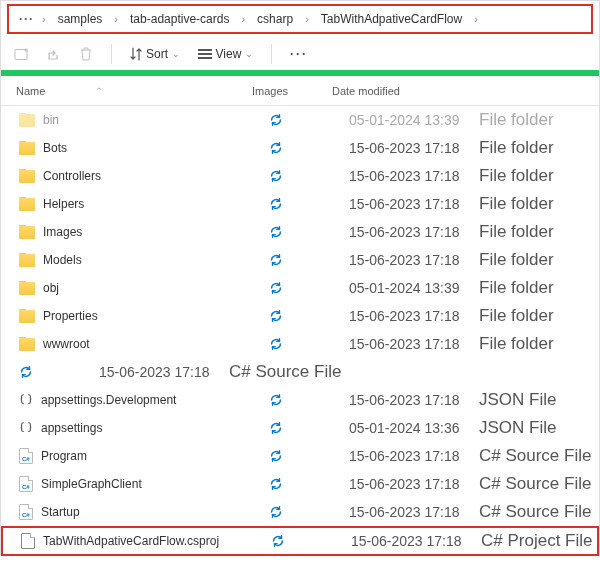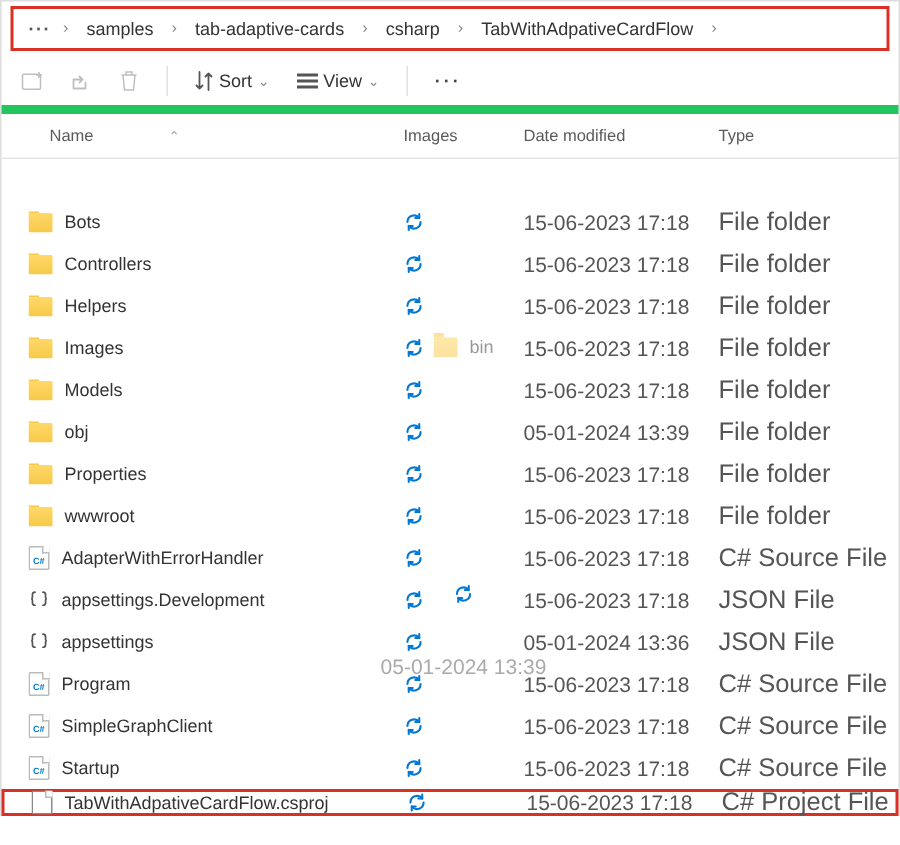--- a/index.html
+++ b/index.html
@@ -10,30 +10,30 @@
   .crumb { padding: 2px 8px; cursor: pointer; white-space: nowrap; }
   .chev { color: #888; font-size: 11px; padding: 0 2px; }
   .ellipsis { padding: 0 4px; cursor: pointer; color: #555; font-weight: bold; letter-spacing: 1px; }
   .toolbar { display: flex; align-items: center; height: 38px; padding: 0 8px; border-bottom: 6px solid #22c55e; gap: 6px; margin-top: 4px; }
   .tb-btn { width: 26px; height: 26px; display: flex; align-items: center; justify-content: center; cursor: pointer; color: #0078d4; }
   .tb-btn.disabled { color: #bfbfbf; }
   .tb-sep { width: 1px; height: 20px; background: #e0e0e0; margin: 0 6px; }
   .tb-text { display: flex; align-items: center; gap: 4px; cursor: pointer; padding: 0 6px; color: #333; }
   .tb-text .caret { font-size: 9px; color: #888; }
   .more { letter-spacing: 2px; font-weight: bold; color: #444; cursor: pointer; padding: 0 6px; }
-  .header-row { display: flex; align-items: center; height: 30px; border-bottom: 1px solid #e5e5e5; padding-left: 18px; color: #5a5a5a; font-size: 11px; }
+  .header-row { display: flex; align-items: center; height: 30px; border-bottom: 1px solid #e5e5e5; padding-left: 1px; color: #5a5a5a; font-size: 11px; }
   .col-name { flex: 0 0 250px; display: flex; align-items: center; gap: 50px; padding-left: 14px;}
   .col-status { flex: 0 0 80px; }
   .col-date { flex: 0 0 130px; }
   .col-type { flex: 1; }
   .sort-caret { color: #aaa; font-size: 9px; }
   .rows { }
   .row { display: flex; align-items: center; height: 28px; padding-left: 18px; }
-  .row.dim { color: #999; flex-direction: column; }
-  .row.highlight { border: 2px solid #d93025; height: 18px; align-items: center; }
+  .row.dim { color: #999; }
+  .row.highlight { border: 2px solid #d93025; height: 30px; align-items: center; }
   .cell-name { flex: 0 0 250px; display: flex; align-items: center; gap: 8px; overflow: hidden; white-space: nowrap; }
   .cell-status { flex: 0 0 80px; display:flex; align-items:center; }
   .cell-date { flex: 0 0 130px; color: #555; font-size: 14px; }
   .row.dim .cell-date { color: #aaa; }
   .cell-type { flex: 1; color: #555; font-size: 17px; }
   .row.dim .cell-type { color: #aaa; }
   .folder-icon { width: 16px; height: 13px; background: linear-gradient(#ffd869, #f7c948); border-radius: 1px; position: relative; }
   .folder-icon::before { content: ""; position: absolute; top: -3px; left: 0; width: 7px; height: 3px; background: #f7c948; border-radius: 1px 1px 0 0; }
   .folder-icon.dim { background: linear-gradient(#ffe9a8,#fbe2a0); }
   .folder-icon.dim::before { background:#fbe2a0;}
@@ -104,21 +104,20 @@
     <div class="more">···</div>
   </div>
 
   <div class="header-row">
     <div class="col-name">
       <span>Name</span>
       <span class="sort-caret">⌃</span>
     </div>
     <div class="col-status"><span>Images</span></div>
     <div class="col-date"><span>Date modified</span></div>
-    <div class="col-type"><span>Type</span></div>
   </div>
 
   <div class="rows" id="rows">
       <div class="row dim">
         <div class="cell-name">
           <div class="folder-icon dim"></div>
           <span>bin</span>
         </div>
         <div class="cell-status">
           <div>
@@ -251,124 +250,117 @@
         <div class="cell-status">
           <div>
             <svg class="sync-icon" viewBox="0 0 16 16">
               <path d="M3 8 a5 5 0 0 1 9 -3 M13 8 a5 5 0 0 1 -9 3" fill="none" stroke="currentColor" stroke-width="1.6" stroke-linecap="round"></path>
               <path d="M12 2 v3 h-3 M4 14 v-3 h3" fill="none" stroke="currentColor" stroke-width="1.6" stroke-linecap="round" stroke-linejoin="round"></path>
             </svg>
           </div>
         </div>
         <div class="cell-date">15-06-2023 17:18</div>
         <div class="cell-type">File folder</div>
+      </div>
+      <div class="row">
+        <div class="cell-status">
+          <div>
+            <svg class="sync-icon" viewBox="0 0 16 16">
+              <path d="M3 8 a5 5 0 0 1 9 -3 M13 8 a5 5 0 0 1 -9 3" fill="none" stroke="currentColor" stroke-width="1.6" stroke-linecap="round"></path>
+              <path d="M12 2 v3 h-3 M4 14 v-3 h3" fill="none" stroke="currentColor" stroke-width="1.6" stroke-linecap="round" stroke-linejoin="round"></path>
+            </svg>
+          </div>
+        </div>
+        <div class="cell-date">15-06-2023 17:18</div>
+        <div class="cell-type">C# Source File</div>
+      </div>
+      <div class="row">
+        <div class="cell-name">
+          <div class="json-icon">
+            <svg viewBox="0 0 16 16">
+              <path d="M5 2 q-2 0 -2 2 v2 q0 1 -1 1 q1 0 1 1 v2 q0 2 2 2 M11 2 q2 0 2 2 v2 q0 1 1 1 q-1 0 -1 1 v2 q0 2 -2 2" fill="none" stroke="#555" stroke-width="1.3" stroke-linecap="round"></path>
+            </svg>
+          </div>
+          <span>appsettings.Development</span>
+        </div>
+        <div class="cell-status">
+          <div>
+            <svg class="sync-icon" viewBox="0 0 16 16">
+              <path d="M3 8 a5 5 0 0 1 9 -3 M13 8 a5 5 0 0 1 -9 3" fill="none" stroke="currentColor" stroke-width="1.6" stroke-linecap="round"></path>
+              <path d="M12 2 v3 h-3 M4 14 v-3 h3" fill="none" stroke="currentColor" stroke-width="1.6" stroke-linecap="round" stroke-linejoin="round"></path>
+            </svg>
+          </div>
+        </div>
+        <div class="cell-date">15-06-2023 17:18</div>
+        <div class="cell-type">JSON File</div>
+      </div>
+      <div class="row">
+        <div class="cell-name">
+          <div class="json-icon">
+            <svg viewBox="0 0 16 16">
+              <path d="M5 2 q-2 0 -2 2 v2 q0 1 -1 1 q1 0 1 1 v2 q0 2 2 2 M11 2 q2 0 2 2 v2 q0 1 1 1 q-1 0 -1 1 v2 q0 2 -2 2" fill="none" stroke="#555" stroke-width="1.3" stroke-linecap="round"></path>
+            </svg>
+          </div>
+          <span>appsettings</span>
+        </div>
+        <div class="cell-status">
+          <div>
+            <svg class="sync-icon" viewBox="0 0 16 16">
+              <path d="M3 8 a5 5 0 0 1 9 -3 M13 8 a5 5 0 0 1 -9 3" fill="none" stroke="currentColor" stroke-width="1.6" stroke-linecap="round"></path>
+              <path d="M12 2 v3 h-3 M4 14 v-3 h3" fill="none" stroke="currentColor" stroke-width="1.6" stroke-linecap="round" stroke-linejoin="round"></path>
+            </svg>
+          </div>
+        </div>
+        <div class="cell-date">05-01-2024 13:36</div>
+        <div class="cell-type">JSON File</div>
       </div>
       <div class="row">
         <div class="cell-name">
           <div class="file-icon">
             <div class="dog"></div>
             <div class="badge">C#</div>
           </div>
-          <span>AdapterWithErrorHandler</span>
+          <span>Program</span>
         </div>
         <div class="cell-status">
           <div>
             <svg class="sync-icon" viewBox="0 0 16 16">
               <path d="M3 8 a5 5 0 0 1 9 -3 M13 8 a5 5 0 0 1 -9 3" fill="none" stroke="currentColor" stroke-width="1.6" stroke-linecap="round"></path>
               <path d="M12 2 v3 h-3 M4 14 v-3 h3" fill="none" stroke="currentColor" stroke-width="1.6" stroke-linecap="round" stroke-linejoin="round"></path>
             </svg>
           </div>
         </div>
         <div class="cell-date">15-06-2023 17:18</div>
         <div class="cell-type">C# Source File</div>
-      </div>
-      <div class="row">
-        <div class="cell-name">
-          <div class="json-icon">
-            <svg viewBox="0 0 16 16">
-              <path d="M5 2 q-2 0 -2 2 v2 q0 1 -1 1 q1 0 1 1 v2 q0 2 2 2 M11 2 q2 0 2 2 v2 q0 1 1 1 q-1 0 -1 1 v2 q0 2 -2 2" fill="none" stroke="#555" stroke-width="1.3" stroke-linecap="round"></path>
-            </svg>
-          </div>
-          <span>appsettings.Development</span>
-        </div>
-        <div class="cell-status">
-          <div>
-            <svg class="sync-icon" viewBox="0 0 16 16">
-              <path d="M3 8 a5 5 0 0 1 9 -3 M13 8 a5 5 0 0 1 -9 3" fill="none" stroke="currentColor" stroke-width="1.6" stroke-linecap="round"></path>
-              <path d="M12 2 v3 h-3 M4 14 v-3 h3" fill="none" stroke="currentColor" stroke-width="1.6" stroke-linecap="round" stroke-linejoin="round"></path>
-            </svg>
-          </div>
-        </div>
-        <div class="cell-date">15-06-2023 17:18</div>
-        <div class="cell-type">JSON File</div>
-      </div>
-      <div class="row">
-        <div class="cell-name">
-          <div class="json-icon">
-            <svg viewBox="0 0 16 16">
-              <path d="M5 2 q-2 0 -2 2 v2 q0 1 -1 1 q1 0 1 1 v2 q0 2 2 2 M11 2 q2 0 2 2 v2 q0 1 1 1 q-1 0 -1 1 v2 q0 2 -2 2" fill="none" stroke="#555" stroke-width="1.3" stroke-linecap="round"></path>
-            </svg>
-          </div>
-          <span>appsettings</span>
-        </div>
-        <div class="cell-status">
-          <div>
-            <svg class="sync-icon" viewBox="0 0 16 16">
-              <path d="M3 8 a5 5 0 0 1 9 -3 M13 8 a5 5 0 0 1 -9 3" fill="none" stroke="currentColor" stroke-width="1.6" stroke-linecap="round"></path>
-              <path d="M12 2 v3 h-3 M4 14 v-3 h3" fill="none" stroke="currentColor" stroke-width="1.6" stroke-linecap="round" stroke-linejoin="round"></path>
-            </svg>
-          </div>
-        </div>
-        <div class="cell-date">05-01-2024 13:36</div>
-        <div class="cell-type">JSON File</div>
       </div>
       <div class="row">
         <div class="cell-name">
           <div class="file-icon">
             <div class="dog"></div>
             <div class="badge">C#</div>
           </div>
-          <span>Program</span>
+          <span>SimpleGraphClient</span>
         </div>
         <div class="cell-status">
           <div>
             <svg class="sync-icon" viewBox="0 0 16 16">
               <path d="M3 8 a5 5 0 0 1 9 -3 M13 8 a5 5 0 0 1 -9 3" fill="none" stroke="currentColor" stroke-width="1.6" stroke-linecap="round"></path>
               <path d="M12 2 v3 h-3 M4 14 v-3 h3" fill="none" stroke="currentColor" stroke-width="1.6" stroke-linecap="round" stroke-linejoin="round"></path>
             </svg>
           </div>
         </div>
         <div class="cell-date">15-06-2023 17:18</div>
         <div class="cell-type">C# Source File</div>
       </div>
       <div class="row">
         <div class="cell-name">
           <div class="file-icon">
             <div class="dog"></div>
             <div class="badge">C#</div>
           </div>
-          <span>SimpleGraphClient</span>
-        </div>
-        <div class="cell-status">
-          <div>
-            <svg class="sync-icon" viewBox="0 0 16 16">
-              <path d="M3 8 a5 5 0 0 1 9 -3 M13 8 a5 5 0 0 1 -9 3" fill="none" stroke="currentColor" stroke-width="1.6" stroke-linecap="round"></path>
-              <path d="M12 2 v3 h-3 M4 14 v-3 h3" fill="none" stroke="currentColor" stroke-width="1.6" stroke-linecap="round" stroke-linejoin="round"></path>
-            </svg>
-          </div>
-        </div>
-        <div class="cell-date">15-06-2023 17:18</div>
-        <div class="cell-type">C# Source File</div>
-      </div>
-      <div class="row">
-        <div class="cell-name">
-          <div class="file-icon">
-            <div class="dog"></div>
-            <div class="badge">C#</div>
-          </div>
           <span>Startup</span>
         </div>
         <div class="cell-status">
           <div>
             <svg class="sync-icon" viewBox="0 0 16 16">
               <path d="M3 8 a5 5 0 0 1 9 -3 M13 8 a5 5 0 0 1 -9 3" fill="none" stroke="currentColor" stroke-width="1.6" stroke-linecap="round"></path>
               <path d="M12 2 v3 h-3 M4 14 v-3 h3" fill="none" stroke="currentColor" stroke-width="1.6" stroke-linecap="round" stroke-linejoin="round"></path>
             </svg>
           </div>
         </div>

